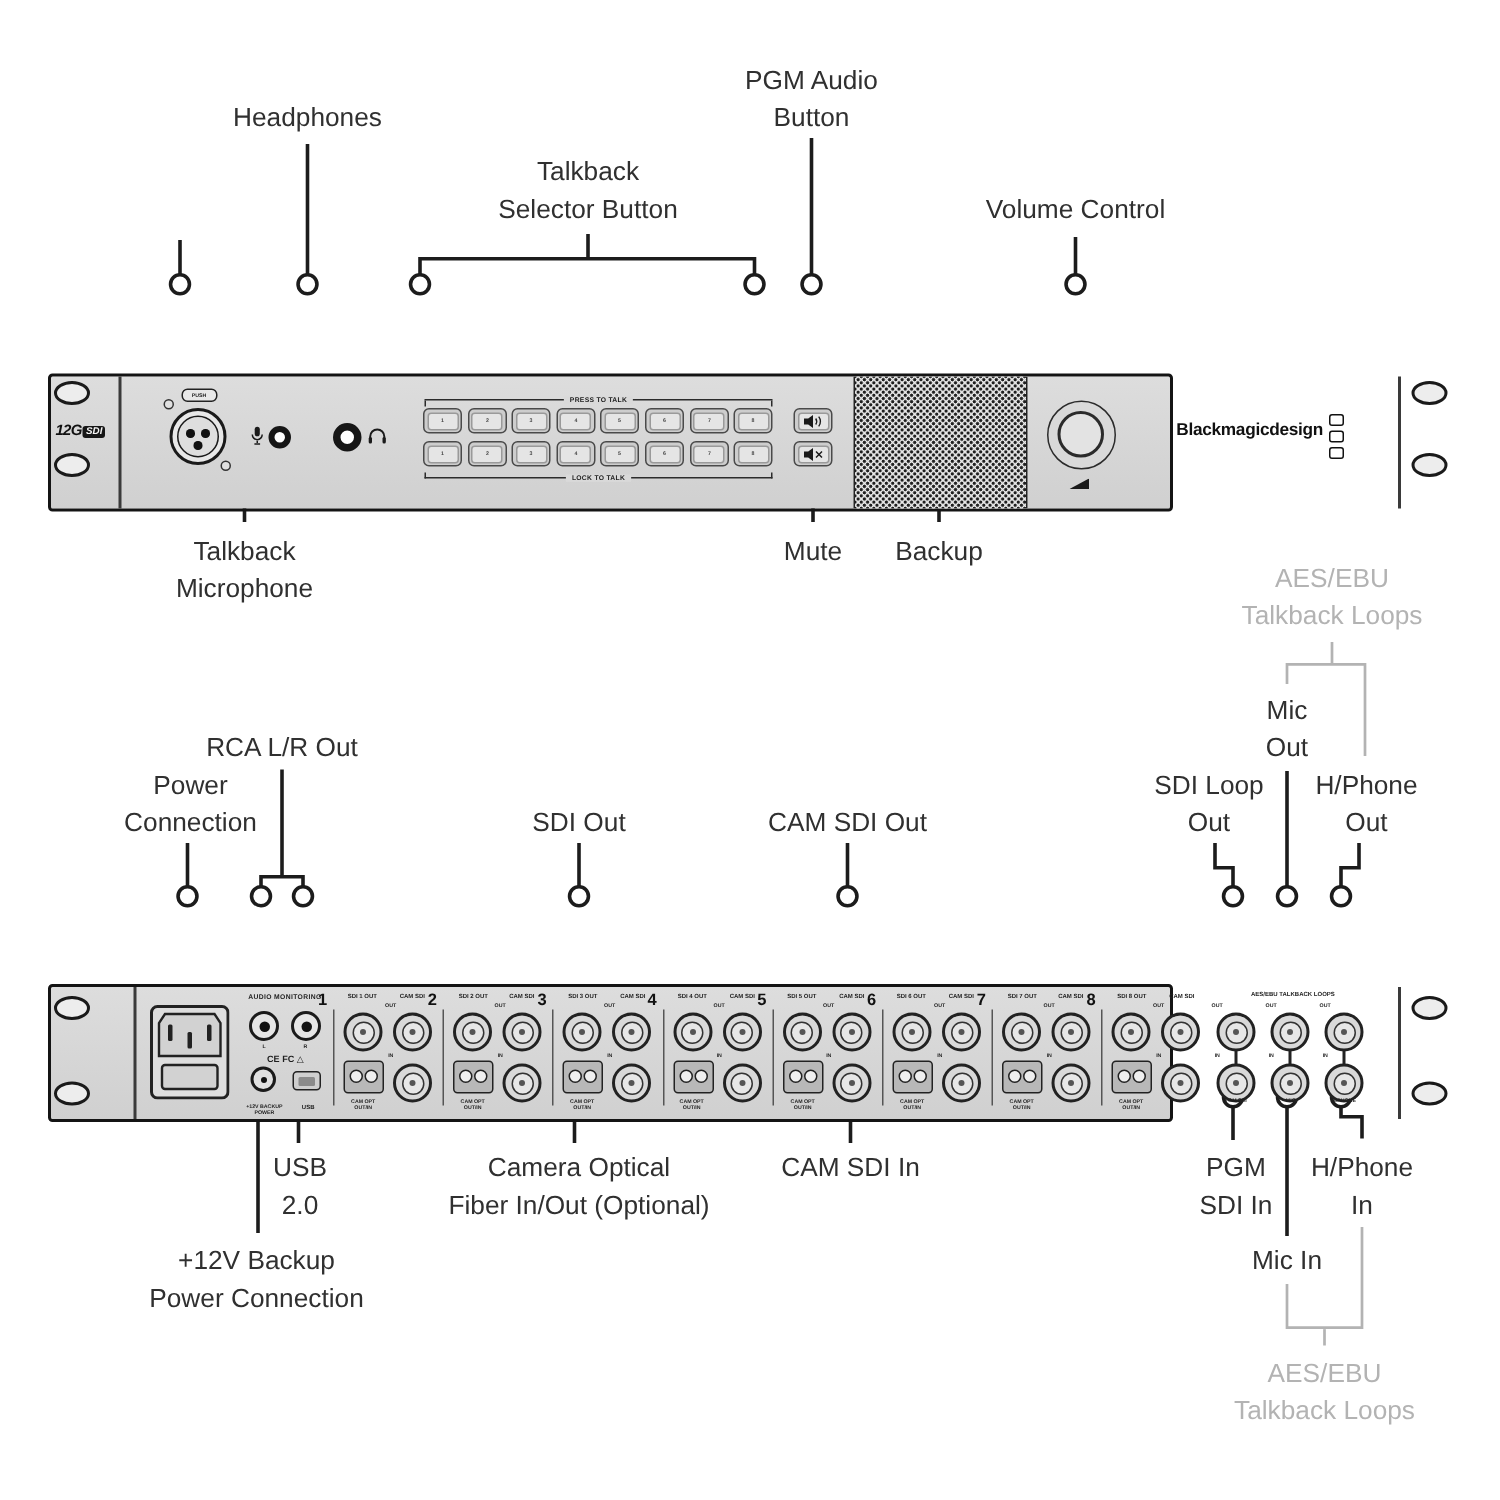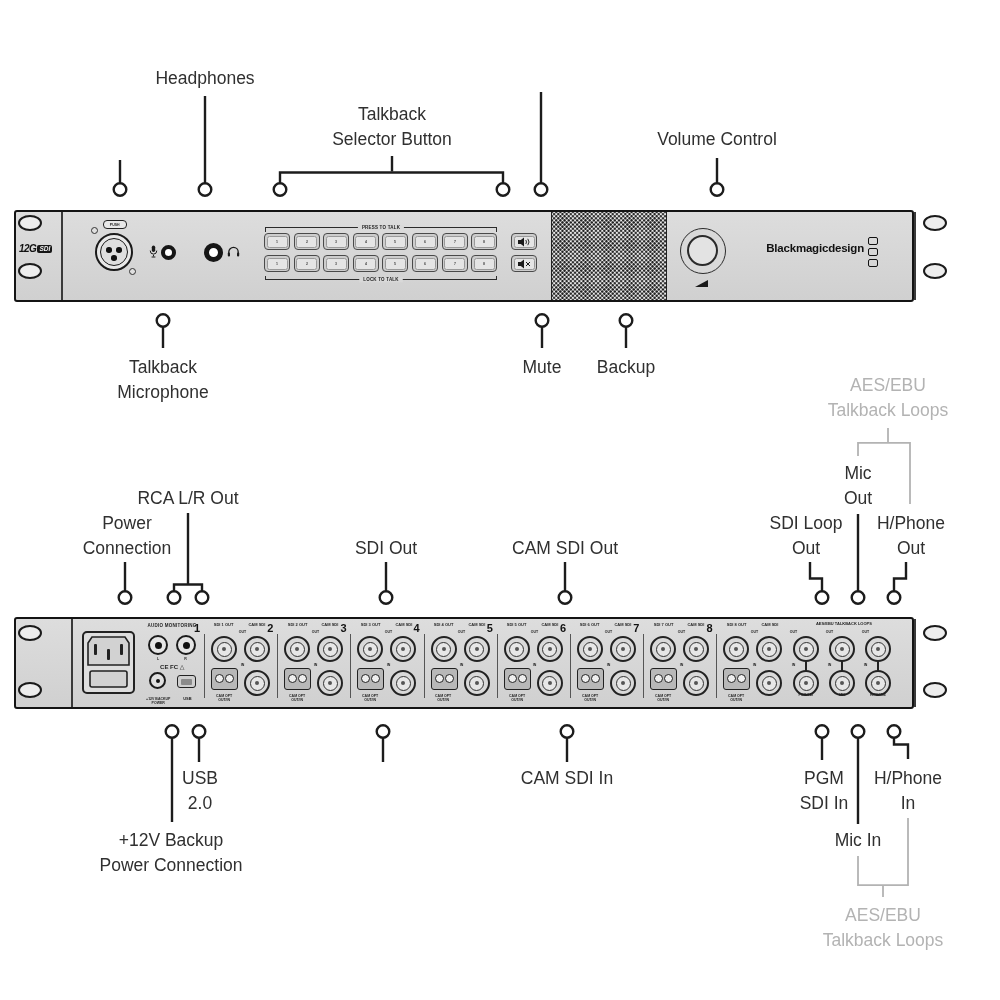--- a/index.html
+++ b/index.html
@@ -8,22 +8,22 @@
   svg.lines{position:absolute;left:0;top:0;}
   .ln{stroke:#1c1c1c;stroke-width:2.4;fill:none;}
   .cir{fill:#fff;stroke:#1c1c1c;stroke-width:2.4;}
   .gln{stroke:#b3b3b3;stroke-width:1.8;fill:none;}
   
   .co{position:absolute;transform:translateX(-50%);text-align:center;font-size:17.5px;
       line-height:25px;color:#303030;white-space:nowrap;}
   .co span{display:block;}
   .co.gray{color:#b3b3b3;}
   
-  .panel{position:absolute;left:14px;width:900px;height:92px;border:2px solid #141414;
-         border-radius:3px;background:linear-gradient(180deg,#dddddd,#d0d0d0);box-sizing:border-box;}
+  .panel{position:absolute;left:32px;width:750px;height:92px;border:2px solid #141414;
+         border-radius:3px;background:linear-gradient(180deg,#dddddd,#d0d0d0);box-sizing:border-box;margin-top:39px;}
   .face{position:absolute;inset:0;}
   .vdiv{position:absolute;top:0;bottom:0;width:1.5px;background:#3a3a3a;}
   .oval{position:absolute;width:24px;height:16px;border:2px solid #1a1a1a;border-radius:50%;
         background:#ededed;box-sizing:border-box;}
   
   .mt{position:absolute;display:flex;justify-content:center;align-items:center;}
   .mtx{font-weight:700;color:#1f1f1f;white-space:nowrap;text-align:center;line-height:1.1;
        transform:scale(.5);transform-origin:50% 50%;}
   .s8{font-size:8px;}.s7{font-size:7px;}.s9{font-size:9px;}
   .mtx > span{display:block;}
@@ -585,20 +585,24 @@
 </div>
   </div>
 
   <div class="co" style="left:205px;top:66px">
     <span>Headphones</span>
   </div>
   <div class="co" style="left:392px;top:102px">
     <span>Talkback</span>
       <span>Selector Button</span>
   </div>
+  <div class="co" style="left:541px;top:41px">
+    <span>PGM Audio</span>
+      <span>Button</span>
+  </div>
   <div class="co" style="left:717px;top:127px">
     <span>Volume Control</span>
   </div>
   <div class="co" style="left:163px;top:355px">
     <span>Talkback</span>
       <span>Microphone</span>
   </div>
   <div class="co" style="left:542px;top:355px">
     <span>Mute</span>
   </div>
@@ -636,20 +640,22 @@
   </div>
   <div class="co" style="left:200px;top:766px">
     <span>USB</span>
       <span>2.0</span>
   </div>
   <div class="co" style="left:171px;top:828px">
     <span>+12V Backup</span>
       <span>Power Connection</span>
   </div>
   <div class="co" style="left:386px;top:766px">
+    <span>Camera Optical</span>
+      <span>Fiber In/Out (Optional)</span>
   </div>
   <div class="co" style="left:567px;top:766px">
     <span>CAM SDI In</span>
   </div>
   <div class="co" style="left:824px;top:766px">
     <span>PGM</span>
       <span>SDI In</span>
   </div>
   <div class="co" style="left:858px;top:828px">
     <span>Mic In</span>

